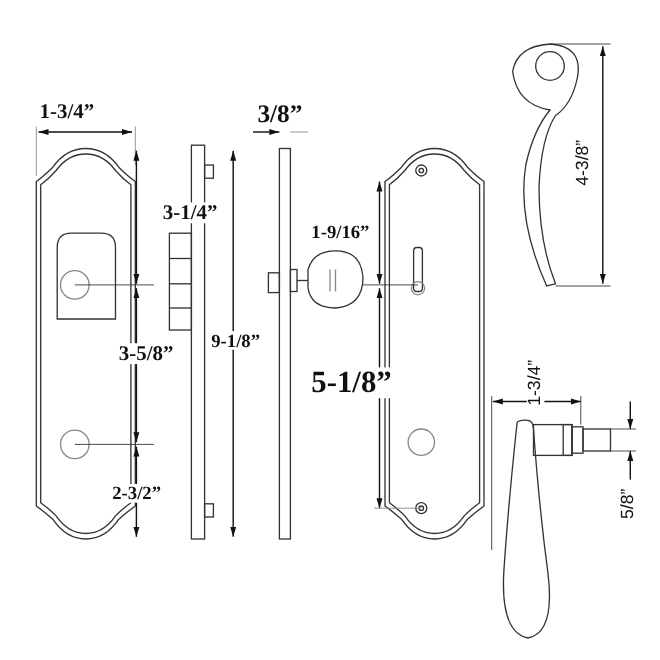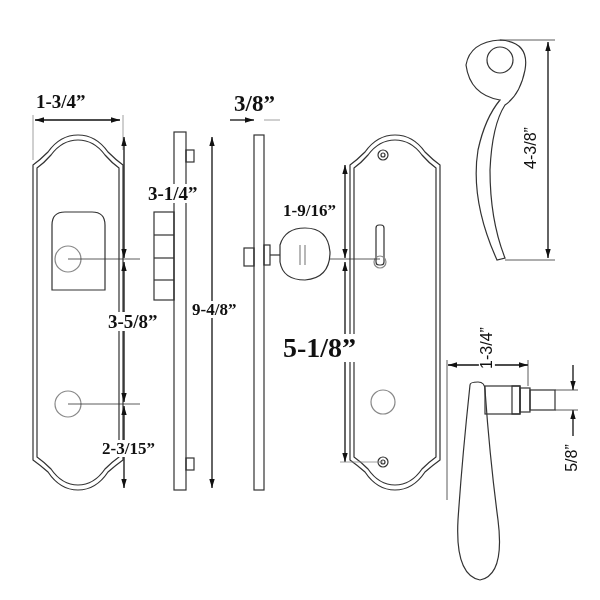--- a/index.html
+++ b/index.html
@@ -99,19 +99,19 @@
     <line x1="573" y1="436" x2="573" y2="410" marker-end="url(#ar)"></line>
     <line x1="555" y1="390" x2="578" y2="390" stroke="#333" stroke-width="0.8"></line>
     <line x1="555" y1="410" x2="578" y2="410" stroke="#333" stroke-width="0.8"></line>
   </g>
 </svg>
 
 <div class="lbl" style="left:36px;top:92px;font-size:19px;">1-3/4”</div>
 <div class="lbl" style="left:234px;top:92px;font-size:23px;">3/8”</div>
 <div class="lbl" style="left:108px;top:184px;font-size:19px;margin-left:40px;">3-1/4”</div>
 <div class="lbl" style="left:108px;top:312px;font-size:19px;">3-5/8”</div>
-<div class="lbl" style="left:102px;top:440px;font-size:17px;">2-3/15”</div>
-<div class="lbl" style="left:192px;top:301px;font-size:17px;">9-4/8”</div>
+<div class="lbl" style="left:102px;top:440px;font-size:17px;">2-3/2”</div>
+<div class="lbl" style="left:192px;top:301px;font-size:17px;">9-1/8”</div>
 <div class="lbl" style="left:283px;top:202px;font-size:17px;">1-9/16”</div>
 <div class="lbl" style="left:283px;top:334px;font-size:28px;">5-1/8”</div>
 <div class="lbl rot" style="left:510px;top:140px;font-size:16px;font-family:'Liberation Sans',sans-serif;font-weight:normal;transform:rotate(-90deg);">4-3/8”</div>
 <div class="lbl rot" style="left:466px;top:340px;font-size:16px;font-family:'Liberation Sans',sans-serif;font-weight:normal;transform:rotate(-90deg);">1-3/4”</div>
 <div class="lbl rot" style="left:558px;top:450px;font-size:16px;font-family:'Liberation Sans',sans-serif;font-weight:normal;transform:rotate(-90deg);">5/8”</div>
 
 </body></html>

